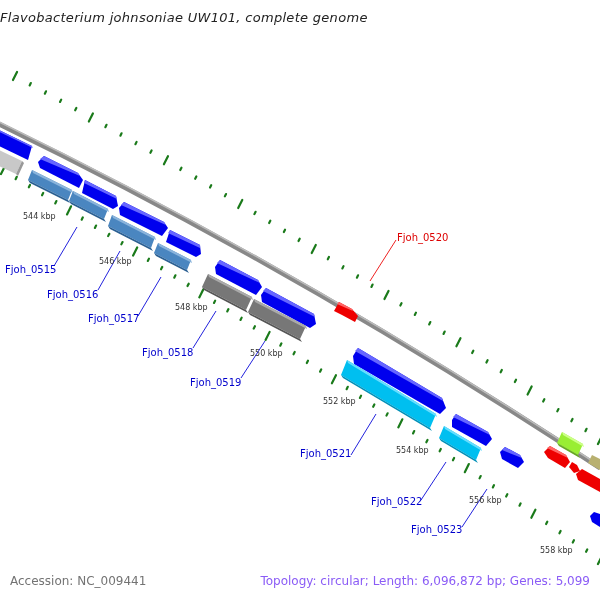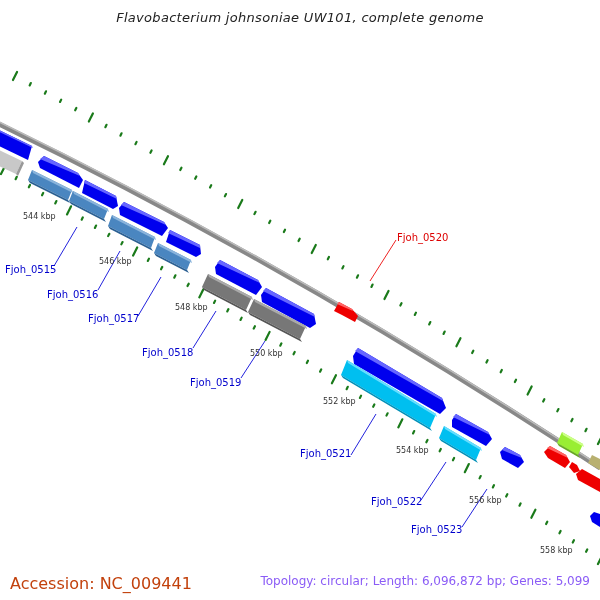--- a/index.html
+++ b/index.html
@@ -1,21 +1,21 @@
 <!DOCTYPE html>
 <html><head>
 <meta charset="utf-8">
 <style>
   html, body { margin:0; padding:0; background:#ffffff; }
   body { width:600px; height:600px; position:relative; overflow:hidden; font-family:"DejaVu Sans", sans-serif; }
-  #title { position:absolute; top:10px; left:0; width:600px; text-align:center; font-style:italic; font-size:13px; color:#222; letter-spacing:0.3px; }
+  #title { position:absolute; top:10px; left:0; width:600px; font-style:italic; font-size:13px; color:#222; letter-spacing:0.3px; }
   #map { position:absolute; left:0; top:0; }
   .kbp { font-size:8px; fill:#333; font-family:"DejaVu Sans", sans-serif; }
   .glabel { font-size:10px; font-family:"DejaVu Sans", sans-serif; }
-  #footer-left { position:absolute; left:10px; top:574px; font-size:16px; color:#c2410c; }
+  #footer-left { position:absolute; left:10px; top:574px; font-size:12px; color:#737373; }
   #footer-right { position:absolute; right:10px; top:574px; font-size:12px; color:#8b5cf6; }
 </style>
 </head>
 <body>
 
 <div id="title">Flavobacterium johnsoniae UW101, complete genome</div>
 
 <svg id="map" width="600" height="600">
   <defs>
     <linearGradient id="gBlue" x1="0" y1="0" x2="0" y2="1">

